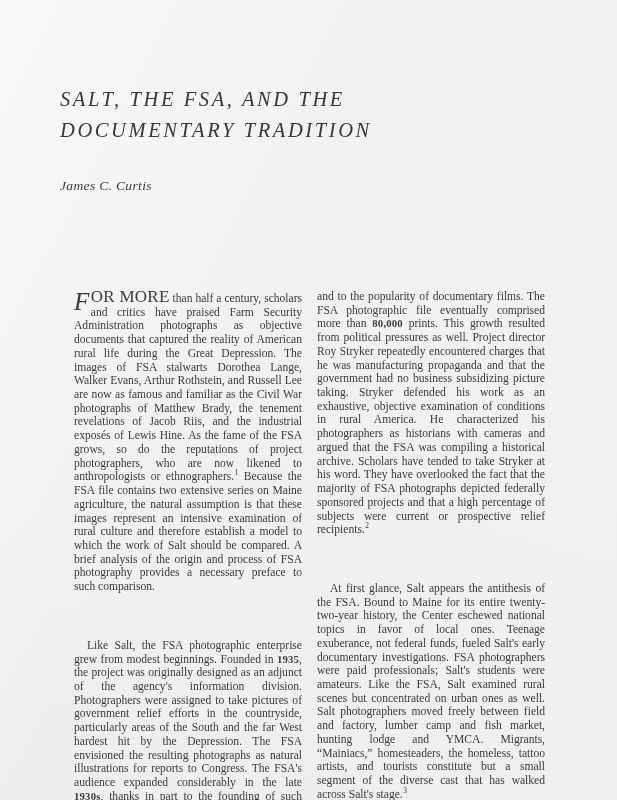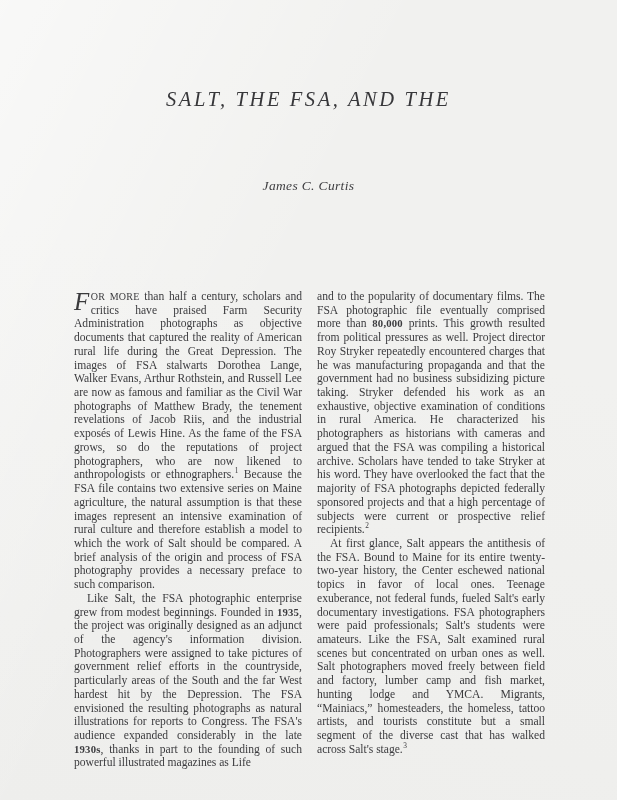--- a/index.html
+++ b/index.html
@@ -26,42 +26,41 @@
       linear-gradient(15deg, rgba(236,236,234,0.6) 0%, rgba(244,244,242,0) 60%),
       #f1f1ef;
   }
 
   
   .title-block {
     position: absolute;
     left: 60px;
     top: 84px;
     width: 497px;
-    text-align: center;
+    text-align: left;
   }
   .doc-title {
     margin: 0;
     font-style: italic;
     font-weight: normal;
     font-size: 20.5px;
     line-height: 31px;
     letter-spacing: 2.6px;
     color: #37373a;
   }
   .doc-title .title-line {
     display: block;
     white-space: nowrap;
   }
 
   .byline {
     position: absolute;
     left: 60px;
     top: 178px;
     width: 497px;
-    text-align: center;
     font-style: italic;
     font-size: 13.5px;
     letter-spacing: 0.35px;
     color: #3d3d40;
   }
 
   
   .columns {
     position: absolute;
     left: 74px;
@@ -78,37 +77,38 @@
     font-size: 11.6px;
     line-height: 13.72px;
     text-align: justify;
     text-justify: inter-word;
     hyphens: none;
     color: #3b3b3e;
     letter-spacing: -0.02px;
   }
   .column p + p {
     text-indent: 13px;
+    margin-top: 45px;
   }
   .column p.no-indent {
     text-indent: 0;
   }
 
   
   .dropcap {
     float: left;
     font-style: italic;
     font-size: 25px;
     line-height: 19px;
     padding: 2px 1.5px 0 0;
     color: #3a3a3c;
   }
   .smallcaps {
     font-variant: small-caps;
-    font-size: 10px;
+    font-size: 17px;
     letter-spacing: 0.25px;
   }
   .oldstyle {
     font-size: 10.7px;
     letter-spacing: 0.2px;
     font-weight: bold;
   }
   .ital {
   }
   sup {
@@ -119,20 +119,21 @@
   }
 </style>
 </head>
 <body>
 
 <div class="page">
 
   <div class="title-block">
     <h1 class="doc-title">
       <span class="title-line">SALT, THE FSA, AND THE</span>
+      <span class="title-line">DOCUMENTARY TRADITION</span>
     </h1>
   </div>
 
   <div class="byline">James C. Curtis</div>
 
   <div class="columns">
 
     <div class="column">
       <p class="no-indent"><span class="dropcap">F</span><span class="smallcaps">OR MORE</span><span> than half a century, scholars and critics have praised Farm Security Administration photographs as objective documents that captured the reality of American rural life during the Great Depression. The images of FSA stalwarts Dorothea Lange, Walker Evans, Arthur Rothstein, and Russell Lee are now as famous and familiar as the Civil War photographs of Matthew Brady, the tenement revelations of Jacob Riis, and the industrial exposés of Lewis Hine. As the fame of the FSA grows, so do the reputations of project photographers, who are now likened to anthropologists or ethnographers.</span><sup>1</sup><span> Because the FSA file contains two extensive series on Maine agriculture, the natural assumption is that these images represent an intensive examination of rural culture and therefore establish a model to which the work of Salt should be compared. A brief analysis of the origin and process of FSA photography provides a necessary preface to such comparison.</span></p>
 

